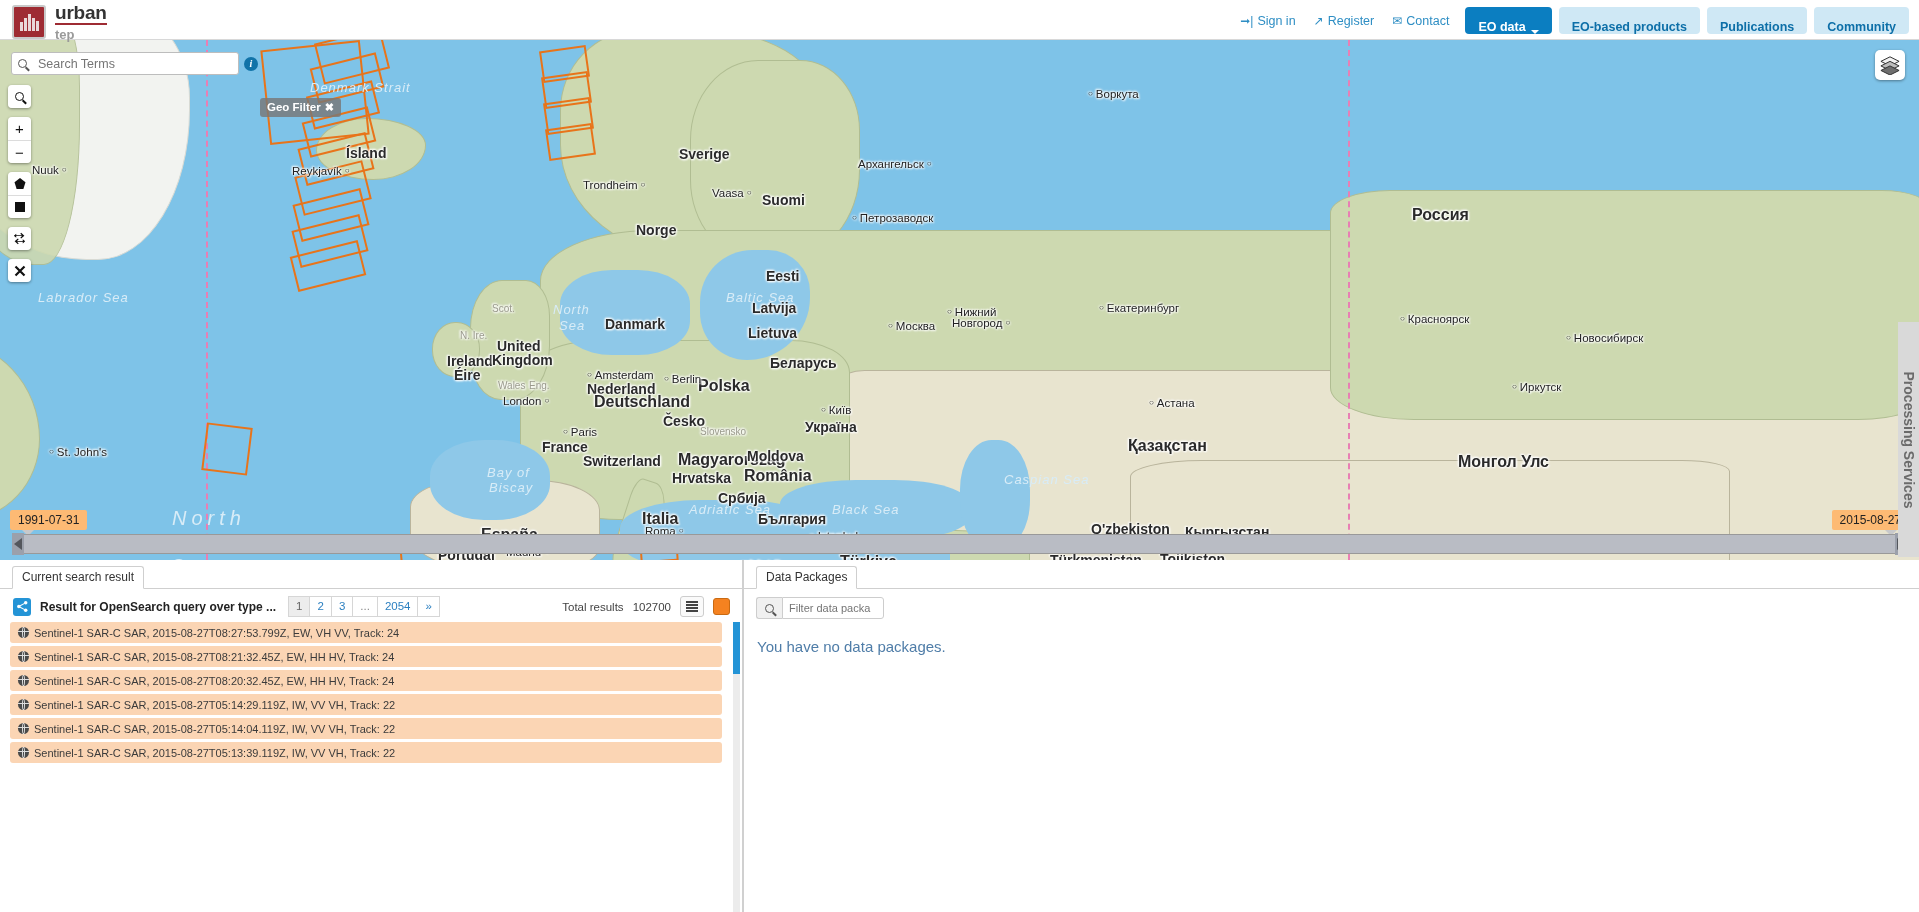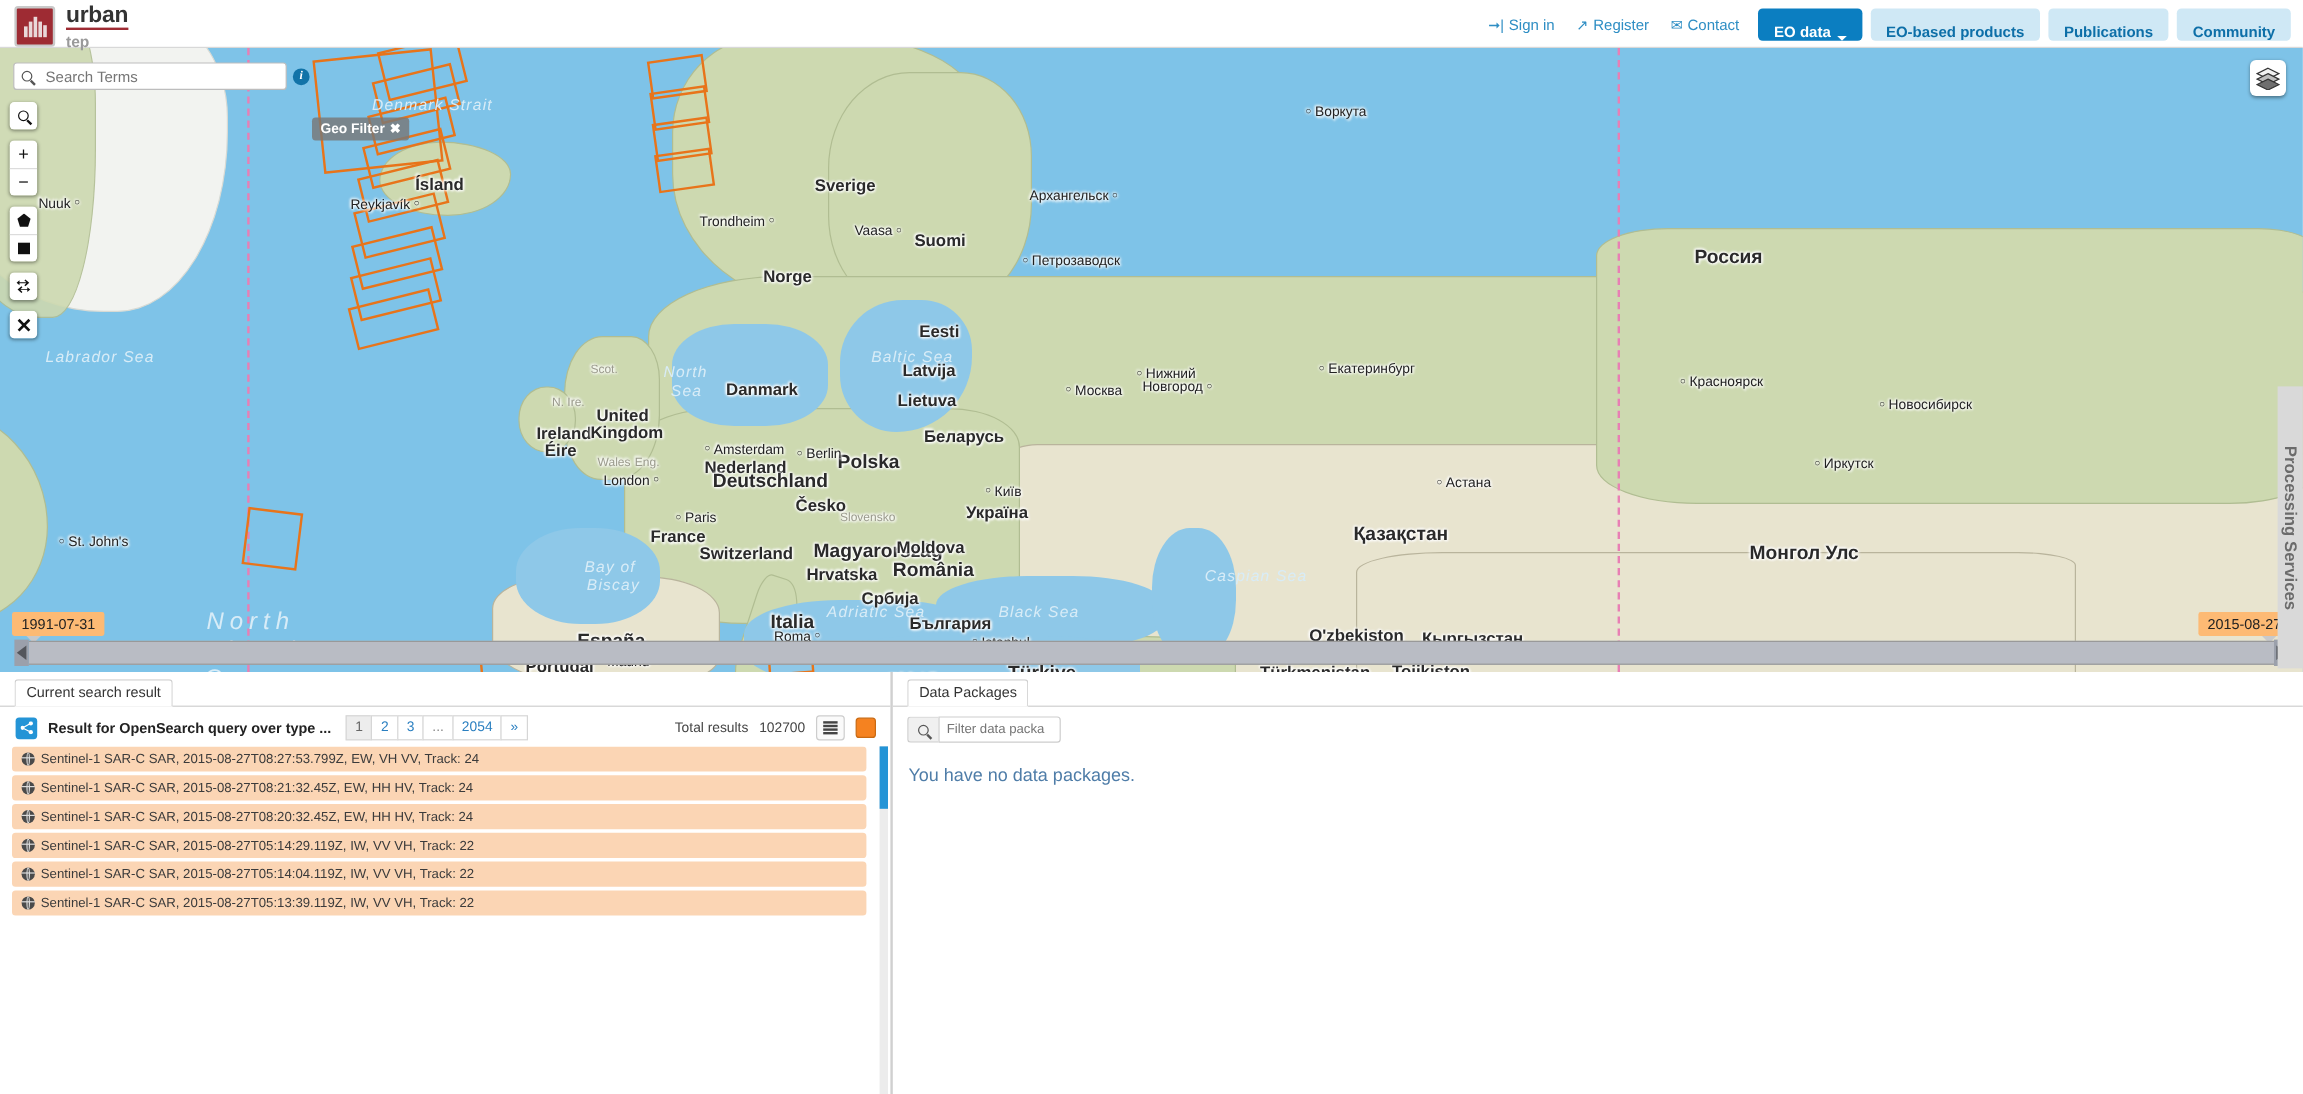--- a/index.html
+++ b/index.html
@@ -549,21 +549,21 @@
       <div class="mlabel city after" style="left: 858px; top: 118px;">Архангельск</div>
       <div class="mlabel city" style="left: 1088px; top: 48px;">Воркута</div>
       <div class="mlabel city" style="left: 852px; top: 172px;">Петрозаводск</div>
       <div class="mlabel city" style="left: 947px; top: 266px;">Нижний</div>
       <div class="mlabel city after" style="left: 952px; top: 277px;">Новгород</div>
       <div class="mlabel city" style="left: 888px; top: 280px;">Москва</div>
       <div class="mlabel city" style="left: 1099px; top: 262px;">Екатеринбург</div>
       <div class="mlabel city" style="left: 1566px; top: 292px;">Новосибирск</div>
       <div class="mlabel city" style="left: 1400px; top: 273px;">Красноярск</div>
       <div class="mlabel city" style="left: 1512px; top: 341px;">Иркутск</div>
-      <div class="mlabel city" style="left: 1197px; top: 357px;">Астана</div>
+      <div class="mlabel city" style="left: 1149px; top: 357px;">Астана</div>
       <div class="mlabel city" style="left: 1155px; top: 495px;">Toškent</div>
       <div class="mlabel city" style="left: 587px; top: 329px;">Amsterdam</div>
       <div class="mlabel city" style="left: 664px; top: 333px;">Berlin</div>
       <div class="mlabel city after" style="left: 503px; top: 355px;">London</div>
       <div class="mlabel city" style="left: 563px; top: 386px;">Paris</div>
       <div class="mlabel city" style="left: 821px; top: 364px;">Київ</div>
       <div class="mlabel city after" style="left: 645px; top: 485px;">Roma</div>
       <div class="mlabel city after" style="left: 506px; top: 506px;">Madrid</div>
       <div class="mlabel city" style="left: 810px; top: 490px;">Istanbul</div>
       <div class="mlabel city" style="left: 49px; top: 406px;">St. John's</div>

